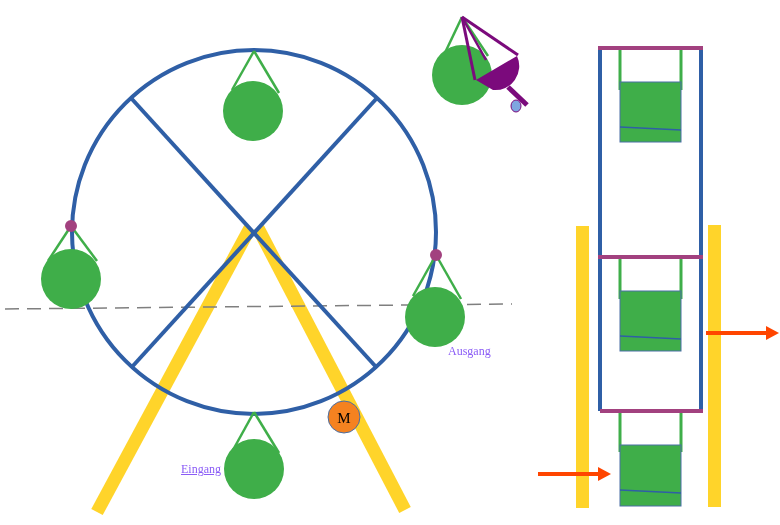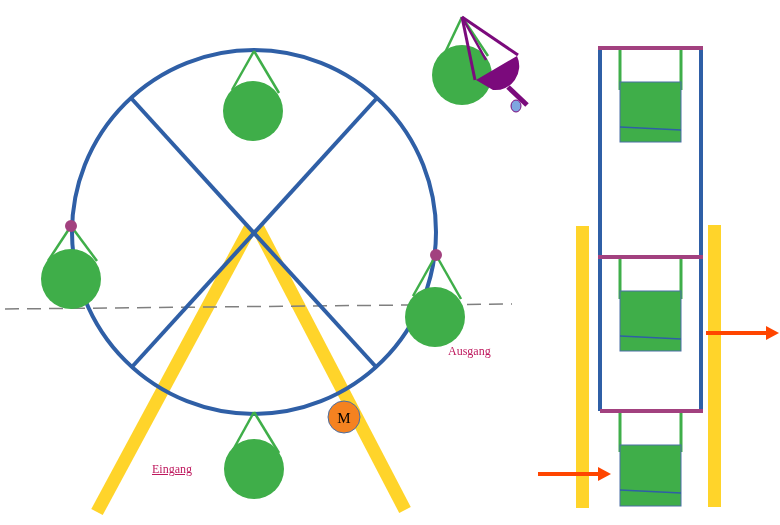--- a/index.html
+++ b/index.html
@@ -1,18 +1,18 @@
 <!DOCTYPE html>
 <html><head>
   <meta charset="utf-8">
   <style>
     html, body { margin: 0; padding: 0; background: #ffffff; }
     body { width: 780px; height: 525px; overflow: hidden; position: relative; font-family: "Liberation Serif", serif; }
     svg { position: absolute; left: 0; top: 0; }
-    .label { position: absolute; font-family: "Liberation Serif", serif; font-size: 12px; color: #be185d; }
+    .label { position: absolute; font-family: "Liberation Serif", serif; font-size: 12px; color: #8b5cf6; }
     .motor-text { font-family: "Liberation Serif", serif; font-size: 15px; }
   </style>
 </head>
 <body>
 
 <svg width="780" height="525" viewBox="0 0 780 525">
 
   <g>
     <line x1="250" y1="228" x2="97" y2="512" stroke="#ffd42a" stroke-width="13"></line>
     <line x1="258" y1="228" x2="405" y2="510" stroke="#ffd42a" stroke-width="13"></line>
@@ -104,14 +104,14 @@
   <g>
     <line x1="538" y1="474" x2="600" y2="474" stroke="#ff4500" stroke-width="4"></line>
     <polygon points="598,467 611,474 598,481" fill="#ff4500"></polygon>
   </g>
   <g>
     <line x1="706" y1="333" x2="768" y2="333" stroke="#ff4500" stroke-width="4"></line>
     <polygon points="766,326 779,333 766,340" fill="#ff4500"></polygon>
   </g>
 </svg>
 
-<div class="label" style="left:152px; top:462px;text-decoration:underline;">Eingang</div>
+<div class="label" style="left:181px; top:462px;text-decoration:underline;">Eingang</div>
 <div class="label" style="left:448px; top:344px;">Ausgang</div>
 
 </body></html>

